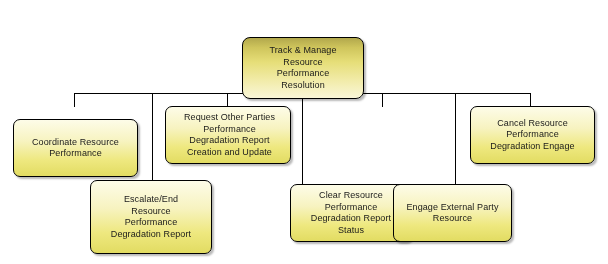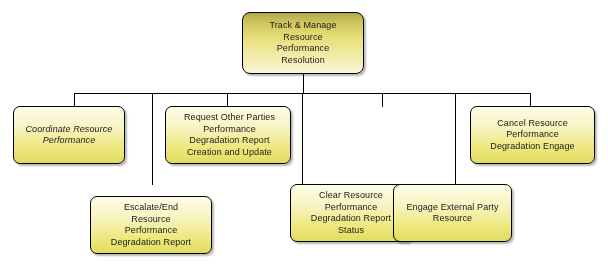--- a/index.html
+++ b/index.html
@@ -41,20 +41,21 @@
     font-size: 9px;
     line-height: 11.5px;
     letter-spacing: 0.1px;
     padding: 2px 5px;
     box-shadow: 2px 2px 2px rgba(0,0,0,0.28);
     background: linear-gradient(to bottom, #fdfce8 0%, #f7f3c0 38%, #eee87f 72%, #e2dc62 100%);
   }
   .node.root {
     background: linear-gradient(to bottom, #b2a84c 0%, #cfc55c 16%, #e6de78 40%, #f2ecab 72%, #f9f6d8 100%);
     border-radius: 8px;
+    margin-top: 25px;
   }
   .node .label {
     display: block;
     width: 100%;
     white-space: pre-line;
   }
 </style>
 </head>
 <body>
 
@@ -73,40 +74,40 @@
   <div class="connector v" style="left:302px; top:93px; height:92px;"></div>
   <div class="connector v" style="left:455px; top:93px; height:92px;"></div>
 
   <div class="node root" style="left:242px; top:12px; width:122px; height:62px;">
     <span class="label">Track &amp; Manage
 Resource
 Performance
 Resolution</span>
   </div>
 
-  <div class="node" style="left:13px; top:106px; width:112px; height:58px;font-style:italic;">
+  <div class="node" style="left:13px; top:119px; width:125px; height:58px;">
     <span class="label">Coordinate Resource
 Performance</span>
   </div>
 
   <div class="node" style="left:165px; top:106px; width:126px; height:58px;padding-left:8px;">
     <span class="label">Request Other Parties
 Performance
 Degradation Report
 Creation and Update</span>
   </div>
 
 
   <div class="node" style="left:470px; top:106px; width:125px; height:58px;">
     <span class="label">Cancel Resource
 Performance
 Degradation Engage</span>
   </div>
 
-  <div class="node" style="left:90px; top:196px; width:122px; height:58px;">
+  <div class="node" style="left:90px; top:180px; width:122px; height:74px;">
     <span class="label">Escalate/End
 Resource
 Performance
 Degradation Report</span>
   </div>
 
   <div class="node" style="left:243px; top:184px; width:122px; height:58px;margin-left:47px;">
     <span class="label">Clear Resource
 Performance
 Degradation Report

